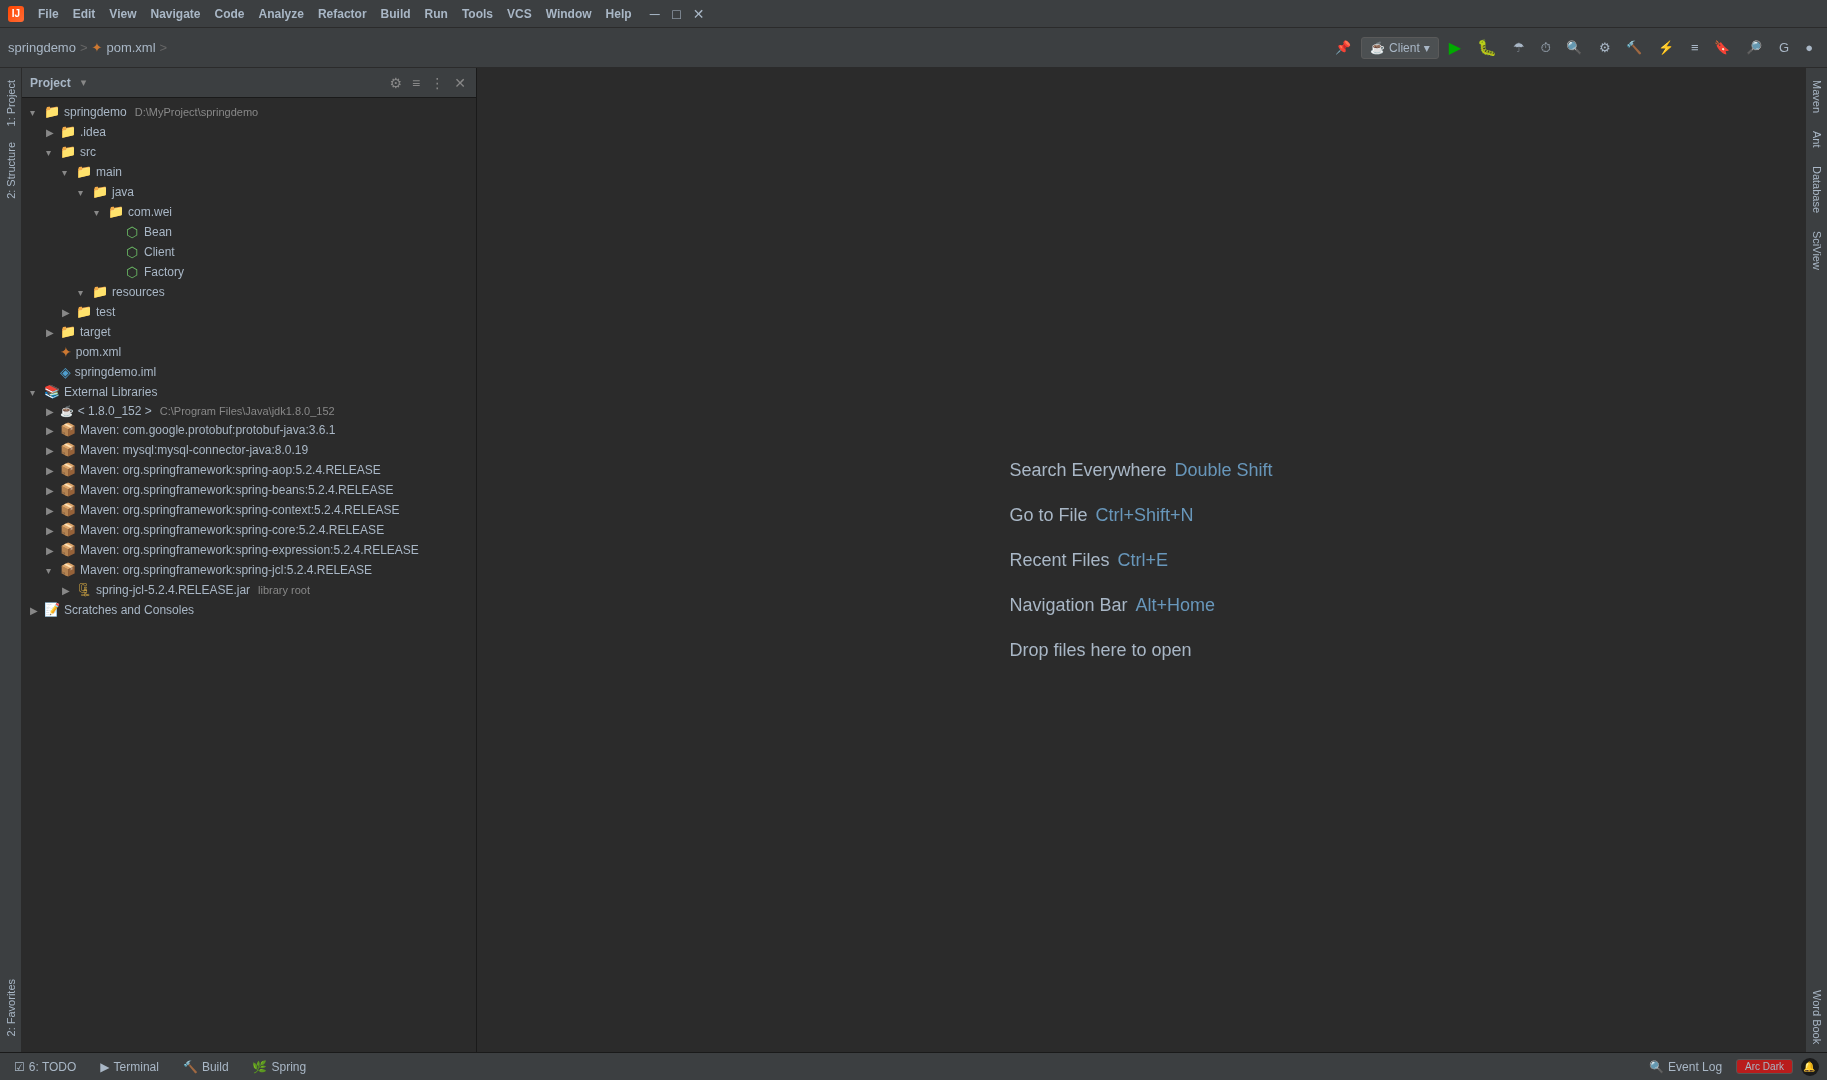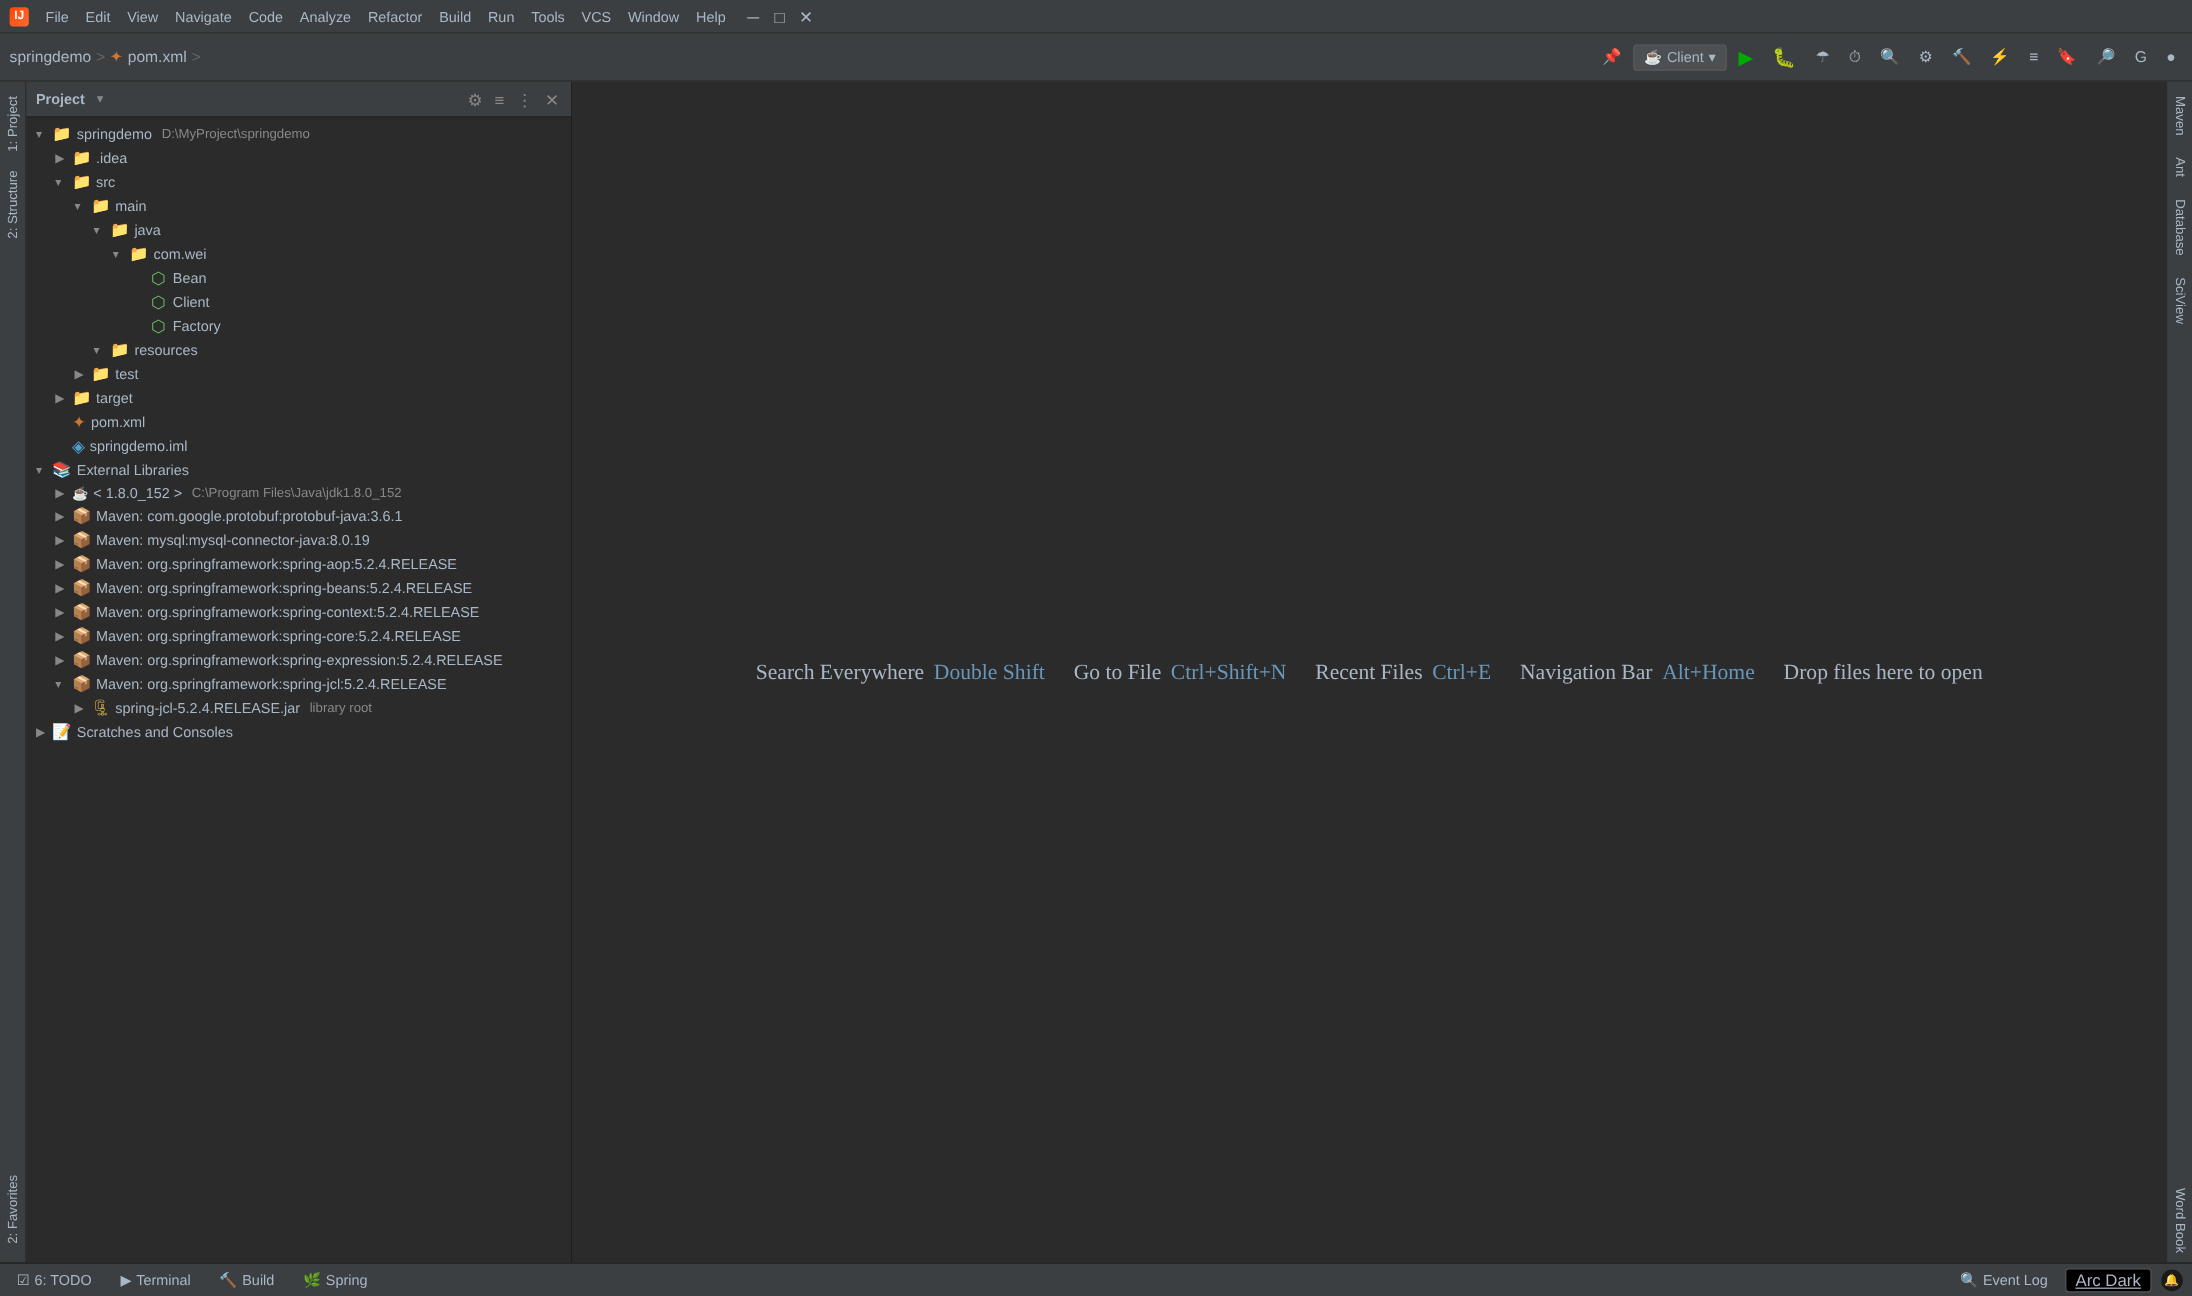--- a/index.html
+++ b/index.html
@@ -1,21 +1,21 @@
 <!DOCTYPE html>
 <html><head>
   <meta charset="utf-8">
   <style>
     * { margin: 0; padding: 0; box-sizing: border-box; }
     body { width: 1827px; height: 1080px; background: #3c3f41; font-family: 'Segoe UI', Arial, sans-serif; font-size: 12px; color: #a9b7c6; overflow: hidden; display: flex; flex-direction: column; }
 
     
     .titlebar { height: 28px; background: #3c3f41; display: flex; align-items: center; padding: 0 8px; gap: 8px; border-bottom: 1px solid #2b2b2b; }
     .titlebar-logo { width: 16px; height: 16px; background: linear-gradient(135deg, #ff4500, #ff6b35); border-radius: 3px; display: flex; align-items: center; justify-content: center; color: white; font-size: 10px; font-weight: bold; }
-    .titlebar-menu { display: flex; gap: 2px; }
+    .titlebar-menu { display: flex; gap: 2px; font-weight: bold; }
     .titlebar-menu span { padding: 2px 6px; cursor: pointer; color: #a9b7c6; font-size: 12px; }
     .titlebar-center { flex: 1; text-align: center; color: #888; font-size: 12px; }
     .titlebar-controls { display: flex; gap: 4px; }
     .titlebar-controls span { width: 18px; height: 18px; display: flex; align-items: center; justify-content: center; cursor: pointer; color: #a9b7c6; font-size: 14px; }
 
     
     .toolbar { height: 40px; background: #3c3f41; display: flex; align-items: center; padding: 0 8px; gap: 4px; border-bottom: 1px solid #2b2b2b; }
     .breadcrumb { display: flex; align-items: center; gap: 4px; color: #a9b7c6; font-size: 13px; }
     .breadcrumb span.sep { color: #666; }
     .toolbar-spacer { flex: 1; }
@@ -41,36 +41,36 @@
     .file-tree { flex: 1; overflow-y: auto; padding: 4px 0; }
     .tree-item { display: flex; align-items: center; padding: 2px 0; cursor: pointer; white-space: nowrap; }
     .tree-indent { display: inline-block; width: 16px; flex-shrink: 0; }
     .tree-arrow { display: inline-block; width: 14px; flex-shrink: 0; color: #888; font-size: 10px; }
     .tree-icon { display: inline-block; width: 16px; height: 16px; flex-shrink: 0; margin-right: 4px; text-align: center; font-size: 13px; line-height: 16px; }
     .tree-label { color: #a9b7c6; font-size: 12px; }
     .tree-label.path { color: #888; margin-left: 8px; font-size: 11px; }
 
     
     .content-area { flex: 1; background: #2b2b2b; display: flex; align-items: center; justify-content: center; }
-    .welcome-content { display: flex; flex-direction: row; gap: 24px; padding: 40px; font-family: Liberation Serif, serif; }
+    .welcome-content { display: flex; flex-direction: column; gap: 24px; padding: 40px; }
     .welcome-row { display: flex; align-items: baseline; gap: 8px; font-size: 18px; }
     .welcome-label { color: #a9b7c6; }
     .welcome-shortcut { color: #6897bb; }
 
     
     .right-sidebar { width: 22px; background: #3c3f41; border-left: 1px solid #2b2b2b; display: flex; flex-direction: column; align-items: center; gap: 2px; padding-top: 4px; }
     .right-tab { writing-mode: vertical-lr; padding: 8px 3px; cursor: pointer; color: #a9b7c6; font-size: 11px; }
 
     
     .statusbar { height: 28px; background: #3c3f41; display: flex; align-items: center; padding: 0 8px; gap: 12px; border-top: 1px solid #1a1a1a; }
     .statusbar-left { display: flex; align-items: center; gap: 12px; }
     .statusbar-tab { display: flex; align-items: center; gap: 4px; cursor: pointer; color: #a9b7c6; font-size: 12px; padding: 2px 6px; }
     .statusbar-spacer { flex: 1; }
     .statusbar-right { display: flex; align-items: center; gap: 8px; color: #a9b7c6; font-size: 12px; }
-    .arc-dark-badge { background: #000000; border: 1px solid #555; border-radius: 3px; padding: 1px 8px; font-size: 14px; color: #a9b7c6; text-decoration: underline; }
+    .arc-dark-badge { background: #b91c1c; border: 1px solid #555; border-radius: 3px; padding: 1px 8px; font-size: 10px; color: #a9b7c6; }
 
     
     .file-tree::-webkit-scrollbar { width: 6px; }
     .file-tree::-webkit-scrollbar-track { background: #2b2b2b; }
     .file-tree::-webkit-scrollbar-thumb { background: #555; border-radius: 3px; }
   </style>
 </head>
 <body>
 
 <div class="titlebar">

